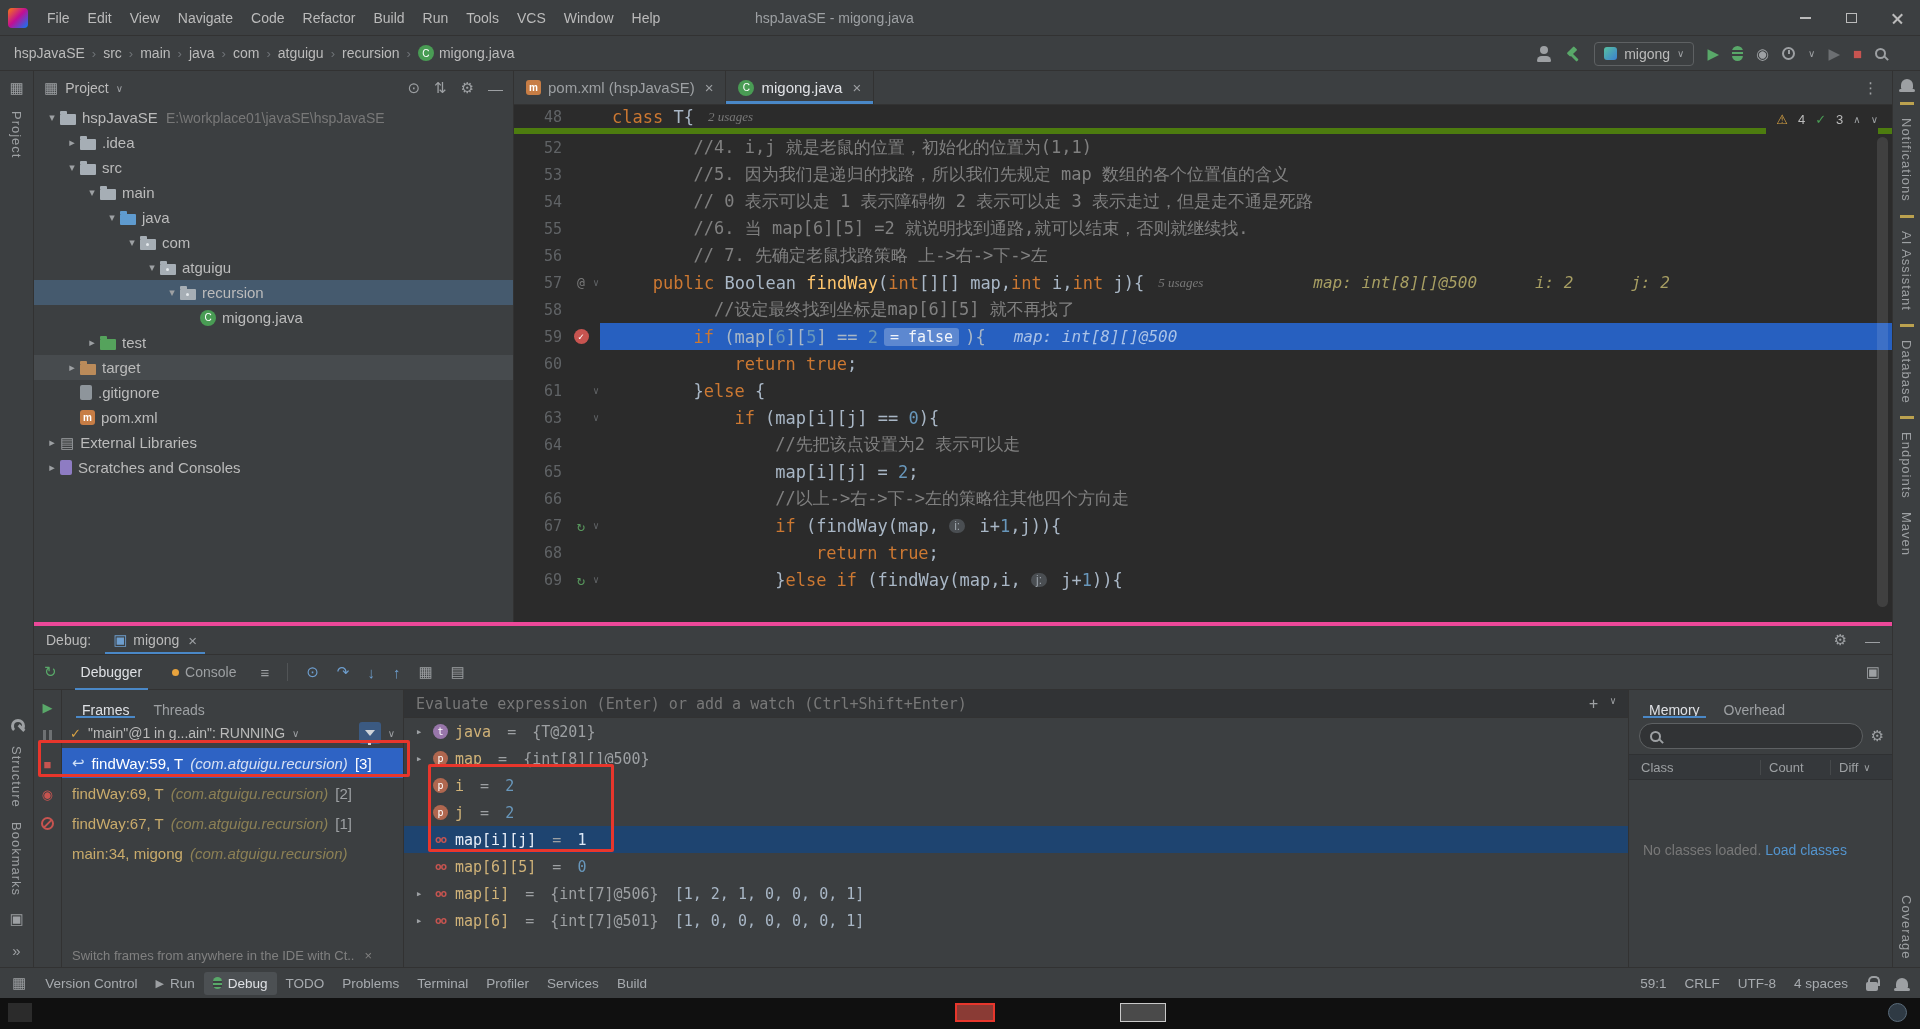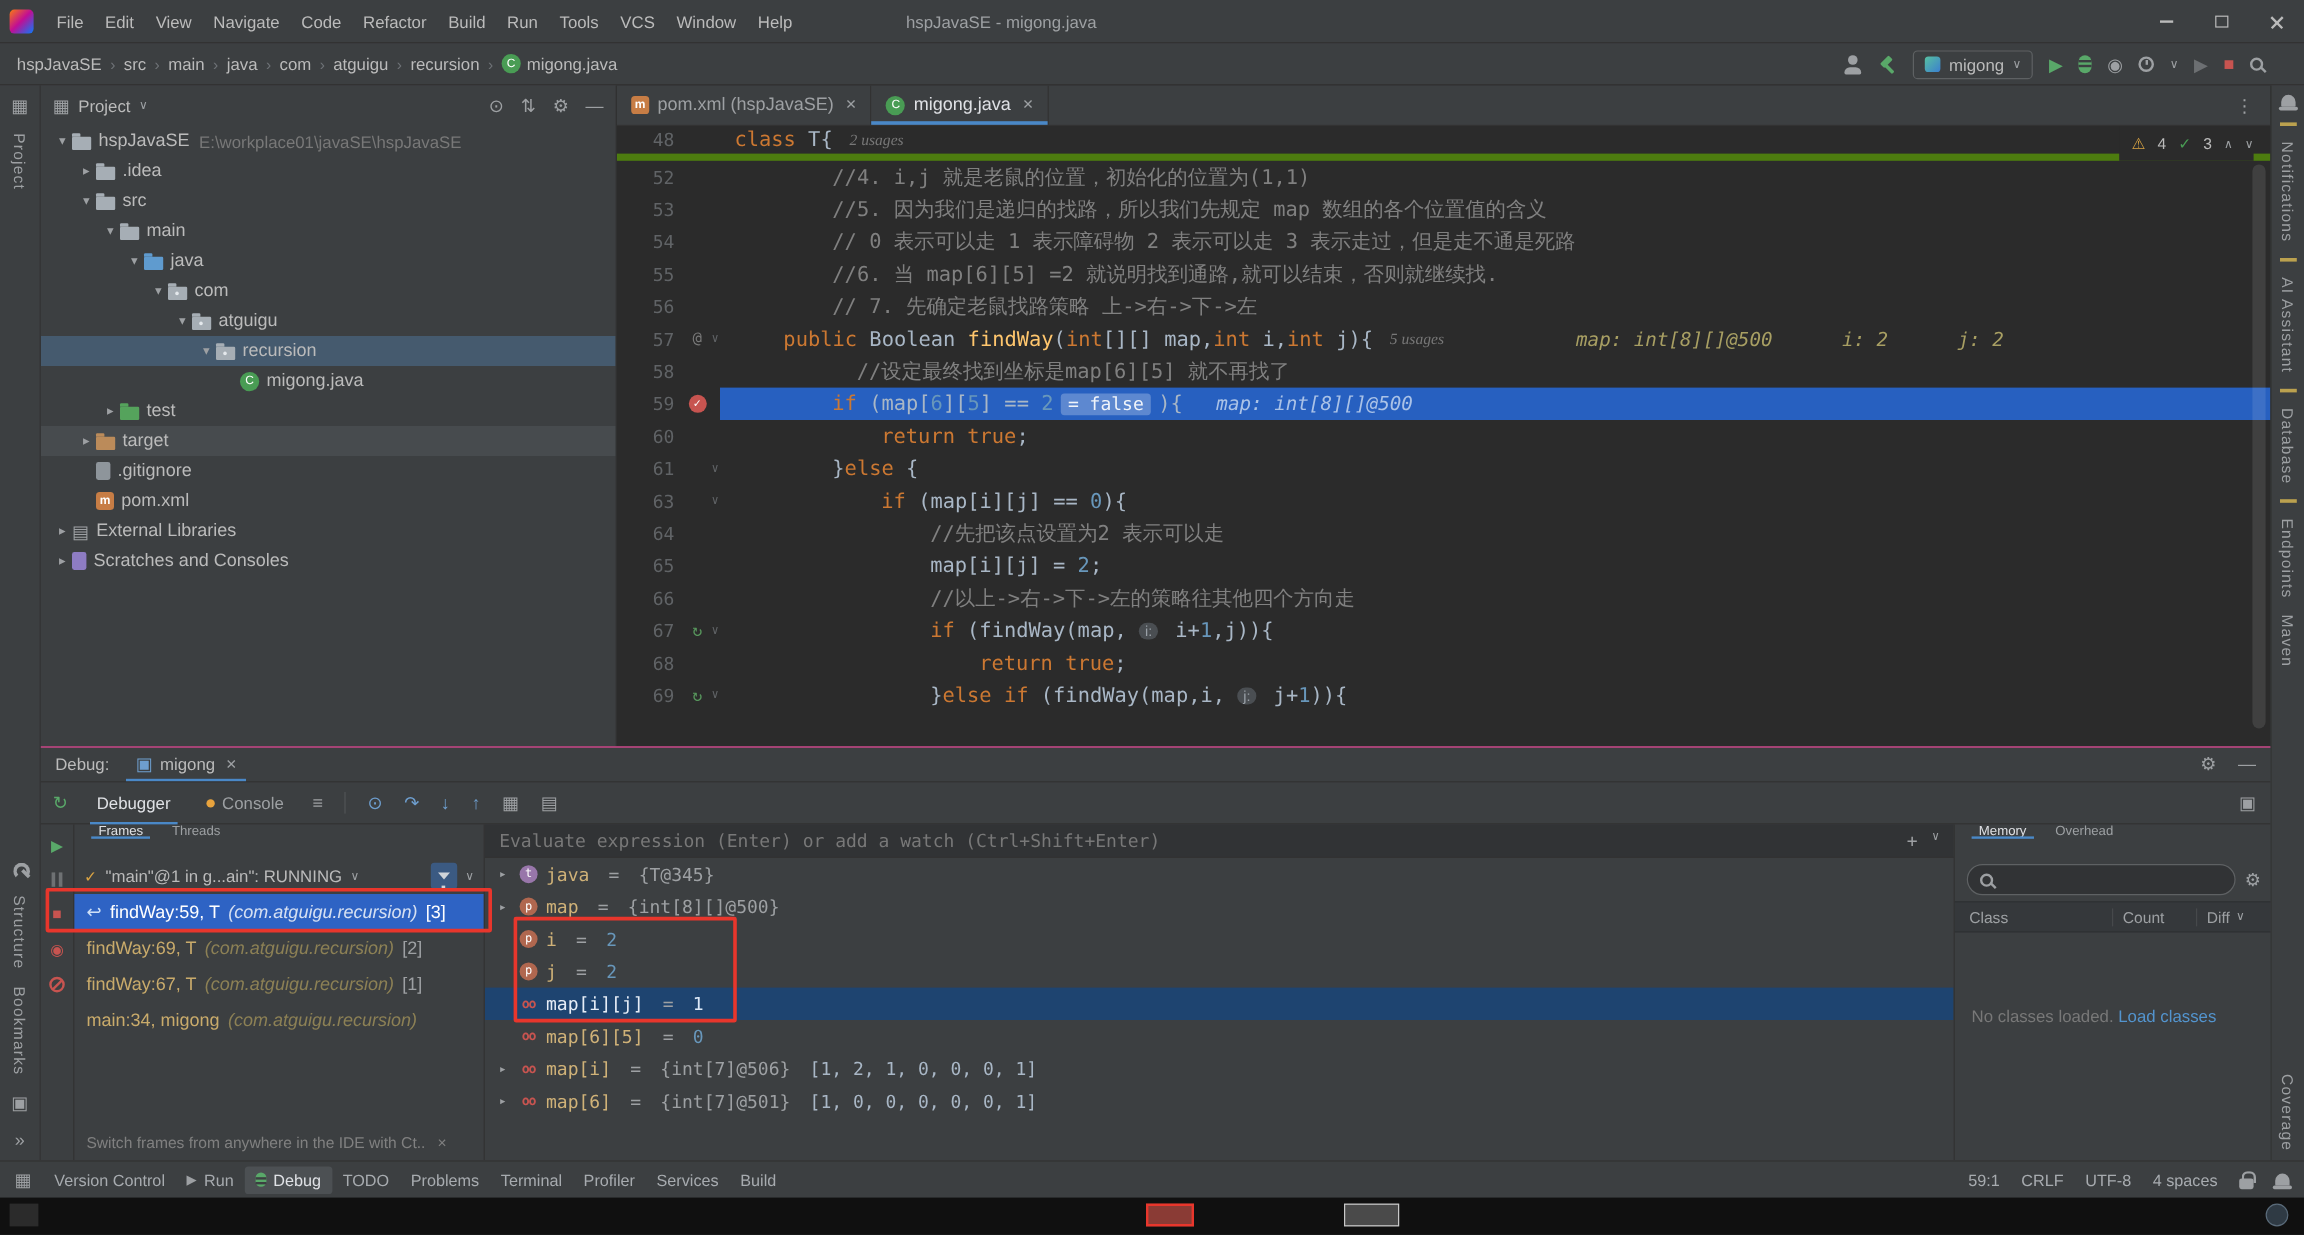--- a/index.html
+++ b/index.html
@@ -120,35 +120,35 @@
   .tk-h { color:#a89f63; font-style:italic; margin-left:110px; font-size:16px; }
   .tk-i { color:#cfdef2; opacity:.78; font-style:italic; margin-left:28px; font-size:16px; }
   .tk-p { background:rgba(255,255,255,.25); color:#f0f4fa; border-radius:3px; padding:0 6px; margin:0 6px; font-size:15px; }
   .tk-ph { background:#4a4e52; color:#9aa1a8; border-radius:8px; padding:0 5px; font-size:12px; margin-right:4px;
     font-family:"Liberation Sans",sans-serif; align-self:center; }
   .inspections { position:absolute; right:14px; top:0; height:29px; display:flex; align-items:center; gap:10px;
     font-family:"Liberation Sans",sans-serif; font-size:13px; color:#bbb; background:#2b2b2b; padding-left:10px; }
   .scrollthumb { position:absolute; left:1363px; top:66px; width:11px; height:470px; background:rgba(255,255,255,.10); border-radius:6px; }
 
   
-  #debug { position:absolute; top:622px; left:34px; width:1858px; height:345px; background:#3c3f41; border-top:1px solid #ec4899; }
+  #debug { position:absolute; top:622px; left:34px; width:1858px; height:345px; background:#3c3f41; border-top:4px solid #ec4899; }
   .dheader { height:28px; display:flex; align-items:center; padding:0 12px; font-size:14px; color:#bbb; }
   .dtab { display:flex; align-items:center; gap:6px; margin-left:14px; padding:0 8px; height:28px; position:relative; }
   .dtab::after { content:""; position:absolute; left:0; right:0; bottom:0; height:2px; background:#4a88c7; }
   .dheader-actions { margin-left:auto; display:flex; gap:18px; align-items:center; color:#9da0a3; }
   .dtoolbar { height:36px; border-top:1px solid #323232; border-bottom:1px solid #323232; display:flex; align-items:center;
     gap:18px; padding-left:10px; font-size:14px; color:#9da0a3; }
   .dtbtab { position:relative; height:36px; display:flex; align-items:center; padding:0 6px; }
   .dtbtab.active { color:#dfe1e5; } .dtbtab.active::after { content:""; position:absolute; left:0; right:0; bottom:0; height:2px; background:#4a88c7; }
   .odot { width:7px; height:7px; border-radius:50%; background:#e8a33d; margin-right:6px; }
   .vsep { width:1px; height:18px; background:#515456; }
   .dbody { display:flex; height:280px; }
   .dleft { width:28px; border-right:1px solid #323232; display:flex; flex-direction:column; align-items:center; padding-top:10px; gap:15px; flex:none; }
   .frames { width:342px; border-right:1px solid #323232; position:relative; flex:none; }
-  .ptabs { height:28px; display:flex; gap:4px; padding-left:10px; font-size:11px; color:#9da0a3; align-items:flex-start; }
+  .ptabs { height:28px; display:flex; gap:4px; padding-left:10px; font-size:14px; color:#9da0a3; align-items:flex-end; }
   .ptab { display:flex; align-items:center; padding:0 10px; position:relative; }
   .ptab.active { color:#dfe1e5; } .ptab.active::after { content:""; position:absolute; left:4px; right:4px; bottom:0; height:2px; background:#4a88c7; }
   .threadrow { height:30px; display:flex; align-items:center; padding:0 8px; font-size:14px; color:#bbb; gap:7px; }
   .fbox { width:22px; height:22px; background:#3b5a82; border-radius:3px; display:flex; align-items:center; justify-content:center; margin-left:auto; }
   .frow { height:30px; display:flex; align-items:center; padding-left:10px; gap:7px; color:#c9ab6b; white-space:nowrap; font-size:15px; }
   .frow .pkg { font-style:italic; color:#8c8055; } .frow .cnt { color:#9da0a3; }
   .frow.selected { background:#2e63c4; color:#fff; }
   .frow.selected .pkg { color:#d6e0f2; } .frow.selected .cnt { color:#fff; }
   .fhint { position:absolute; bottom:0; left:0; right:0; height:30px; display:flex; align-items:center; padding:0 10px;
     font-size:13px; color:#808080; gap:10px; }
@@ -622,21 +622,21 @@
       <div class="evalbar">
         <span>Evaluate expression (Enter) or add a watch (Ctrl+Shift+Enter)</span>
         <span class="evalicons">
           <span>+</span>
           <span class="caret">∨</span>
         </span>
       </div>
       <div id="vlist">
           <div class="vrow ">
      <span class="vchev">▸</span>
-     <span class="pic this">t</span><span class="vname">java</span><span> = </span><span class="">{T@345}</span>
+     <span class="pic this">t</span><span class="vname">java</span><span> = </span><span class="">{T@201}</span>
    </div>
           <div class="vrow ">
      <span class="vchev">▸</span>
      <span class="pic">p</span><span class="vname">map</span><span> = </span><span class="">{int[8][]@500}</span>
    </div>
           <div class="vrow ">
      <span class="vchev"></span>
      <span class="pic">p</span><span class="vname">i</span><span> = </span><span class="vnum">2</span>
    </div>
           <div class="vrow ">

